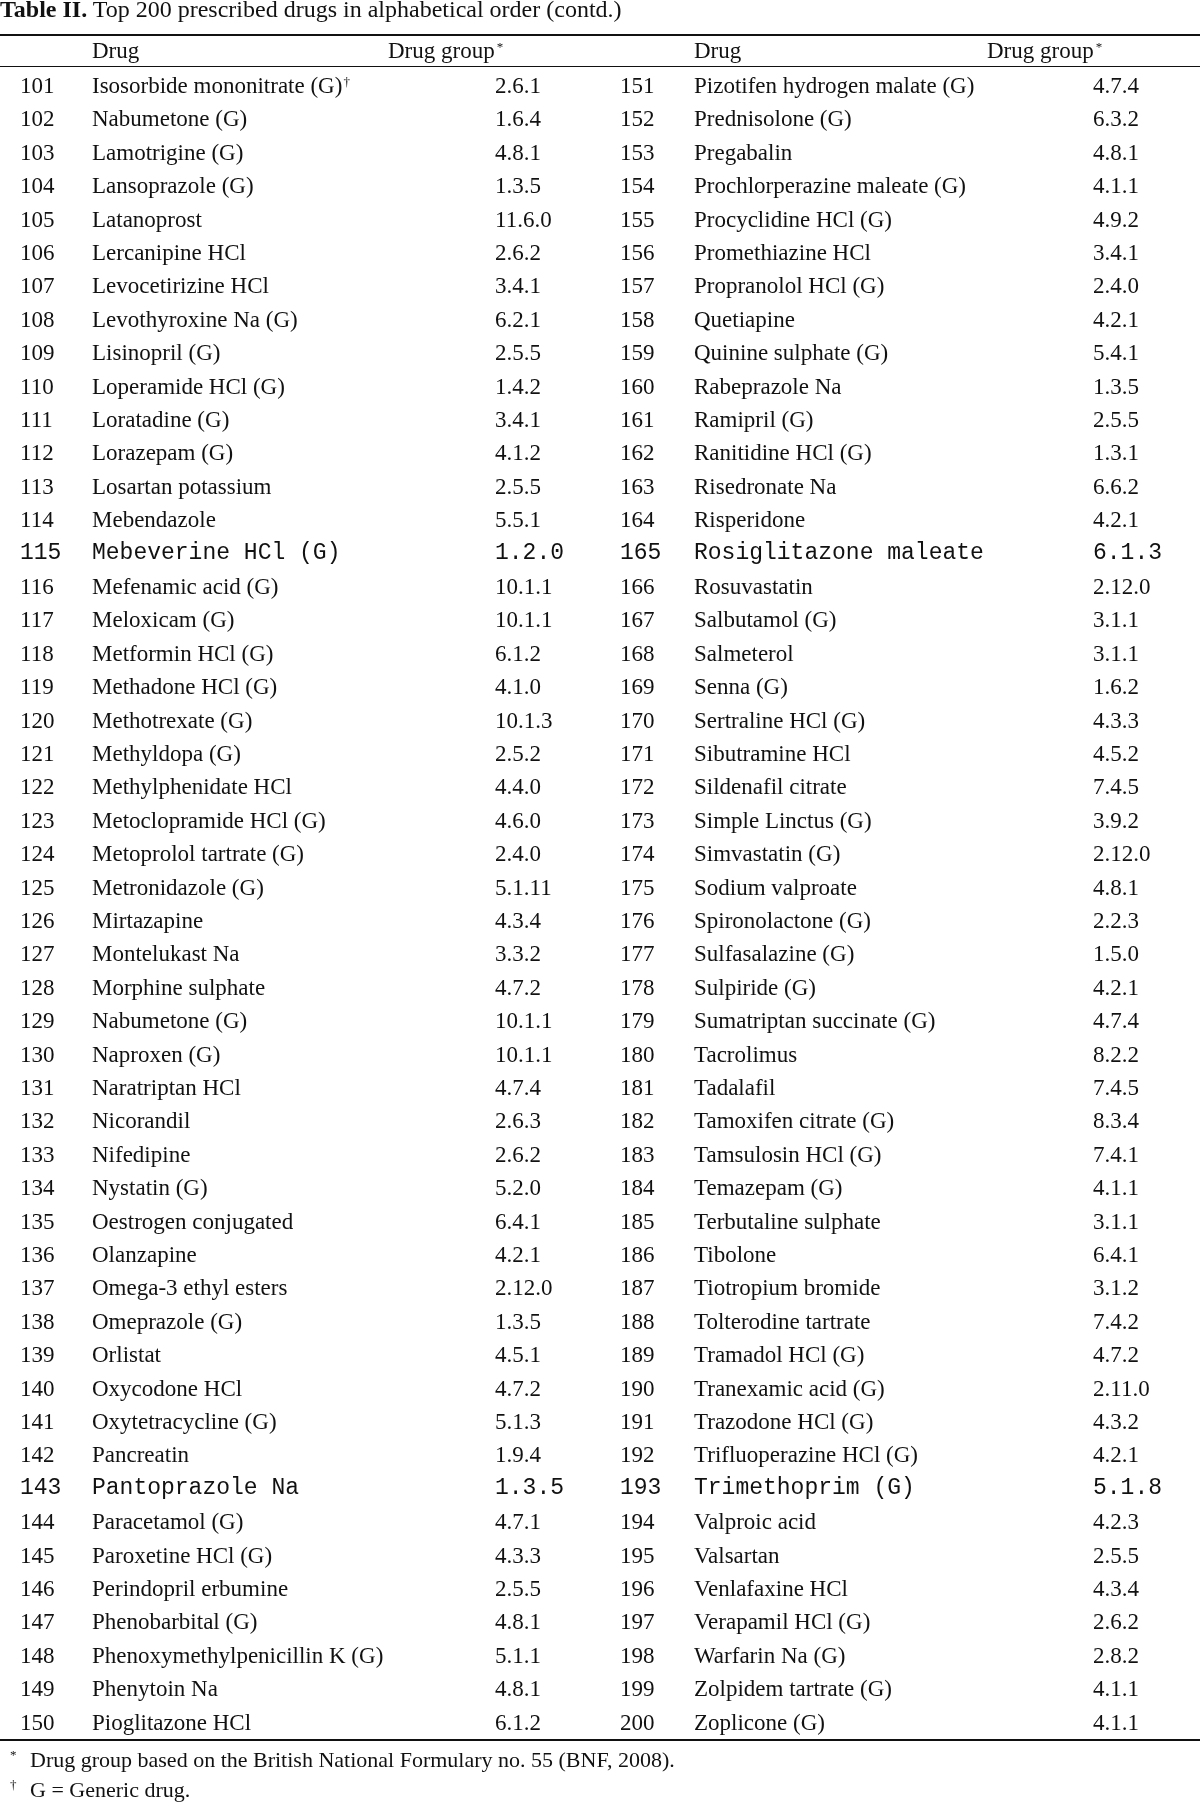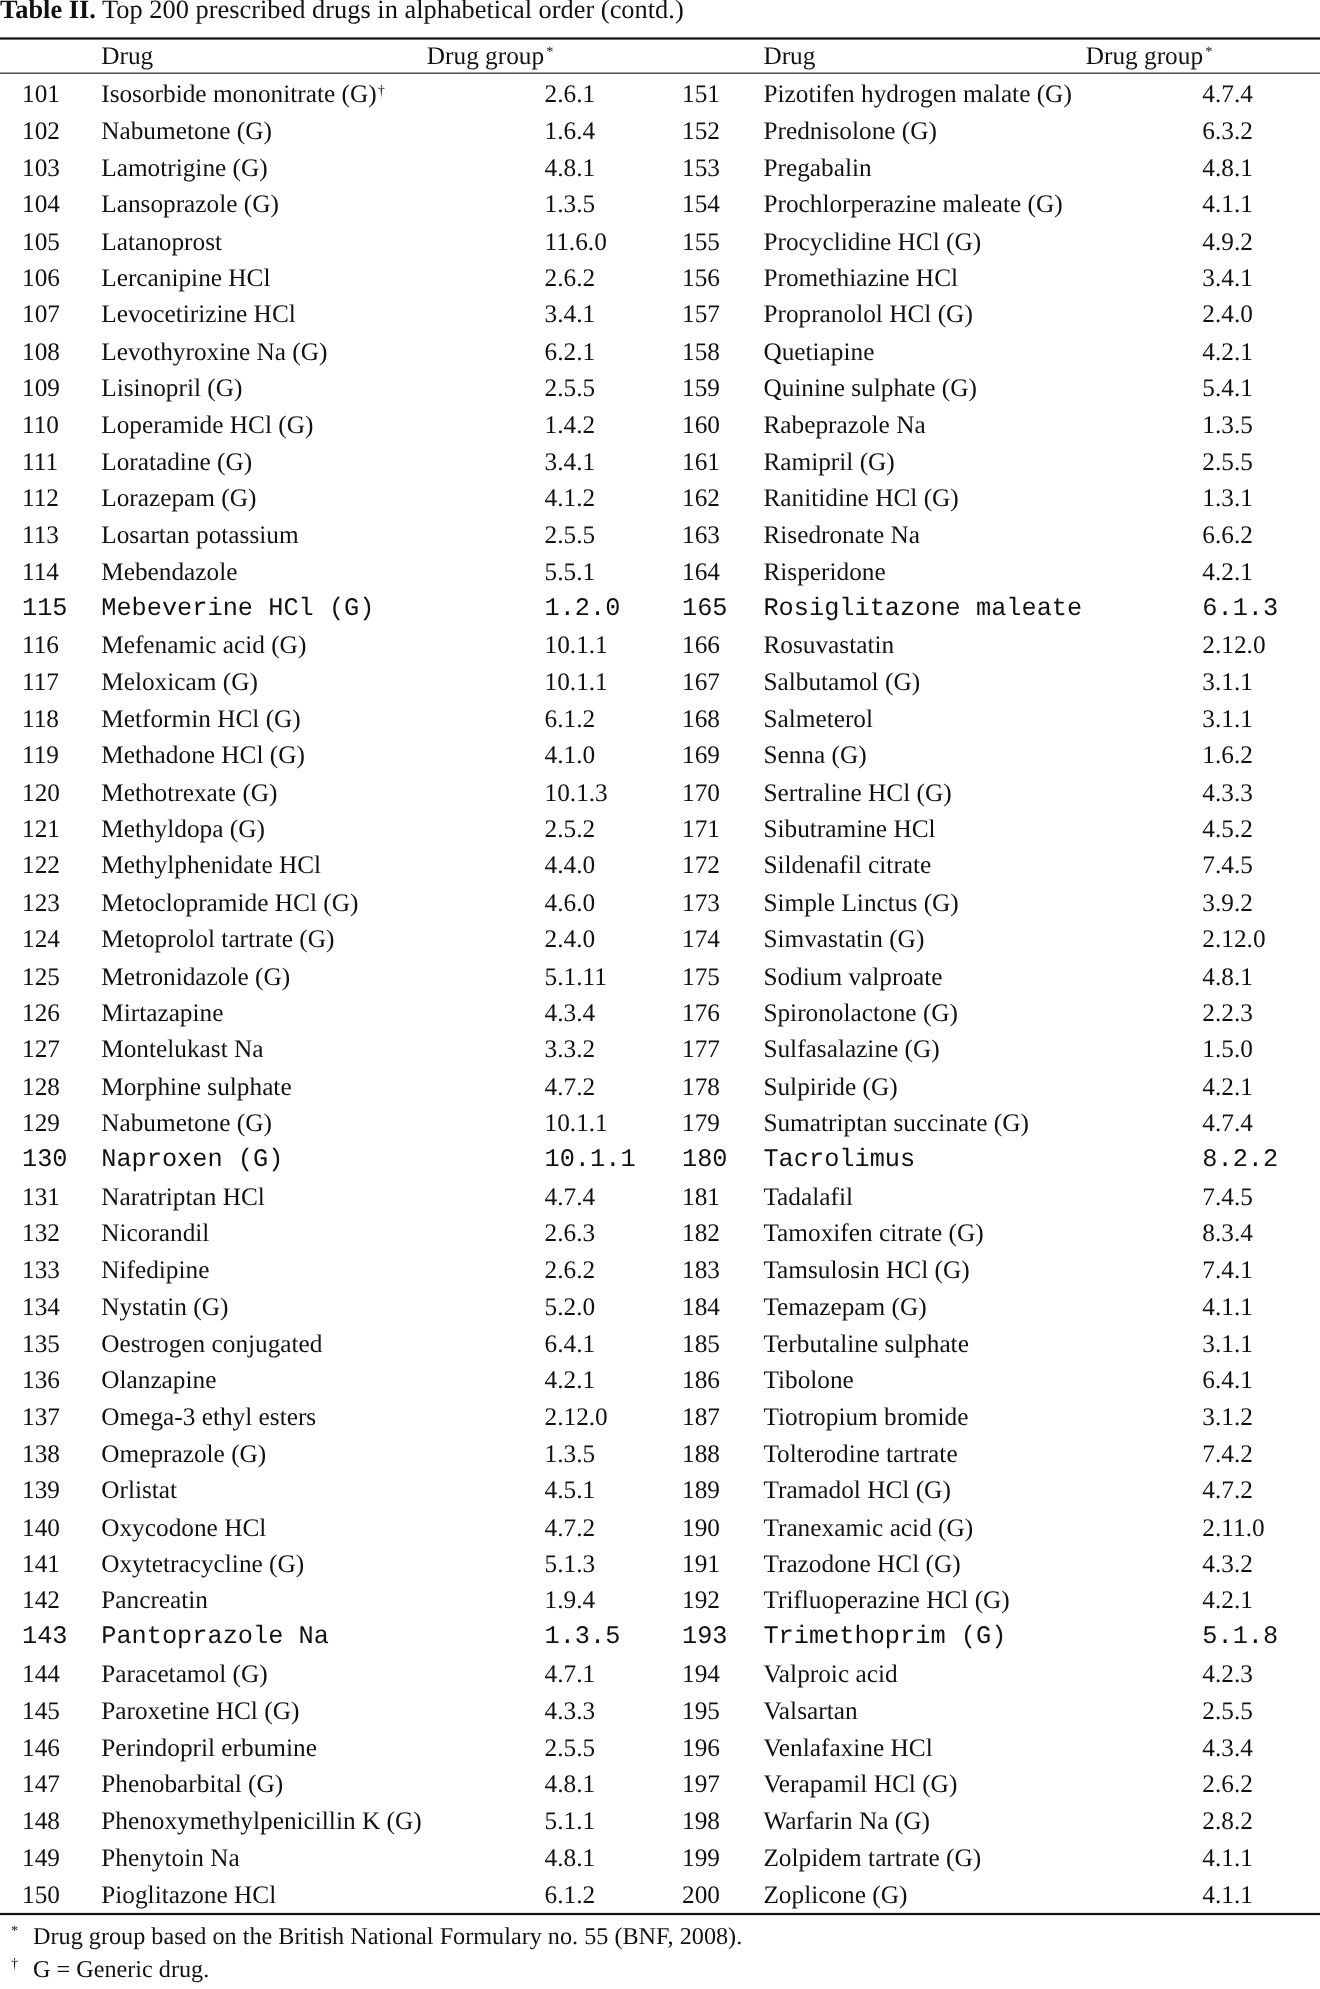--- a/index.html
+++ b/index.html
@@ -393,21 +393,21 @@
         <span class="cell num">129</span>
         <span class="cell drug"><span>Nabumetone (G)</span></span>
         <span class="cell grp">10.1.1</span>
       </div>
       <div class="rcol">
         <span class="cell num">179</span>
         <span class="cell drug"><span>Sumatriptan succinate (G)</span></span>
         <span class="cell grp">4.7.4</span>
       </div>
     </div>
-    <div class="row" style="top: 968.6px; left: 0px; width: 1000px; font-family: Liberation Mono, monospace;">
+    <div class="row" style="top: 968.6px; left: 0px; width: 1000px;">
       <div class="lcol">
         <span class="cell num">130</span>
         <span class="cell drug"><span>Naproxen (G)</span></span>
         <span class="cell grp">10.1.1</span>
       </div>
       <div class="rcol">
         <span class="cell num">180</span>
         <span class="cell drug"><span>Tacrolimus</span></span>
         <span class="cell grp">8.2.2</span>
       </div>

